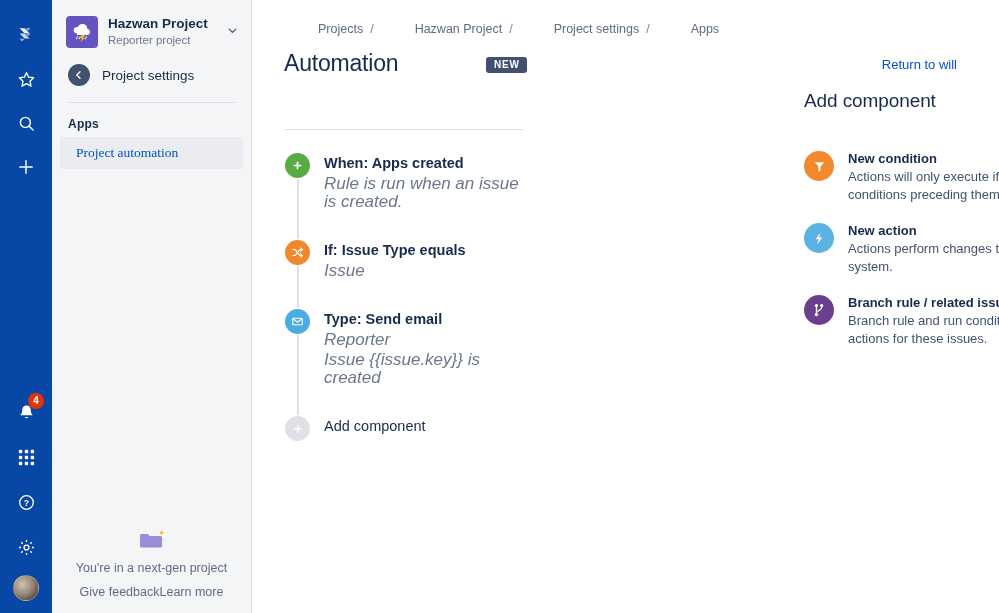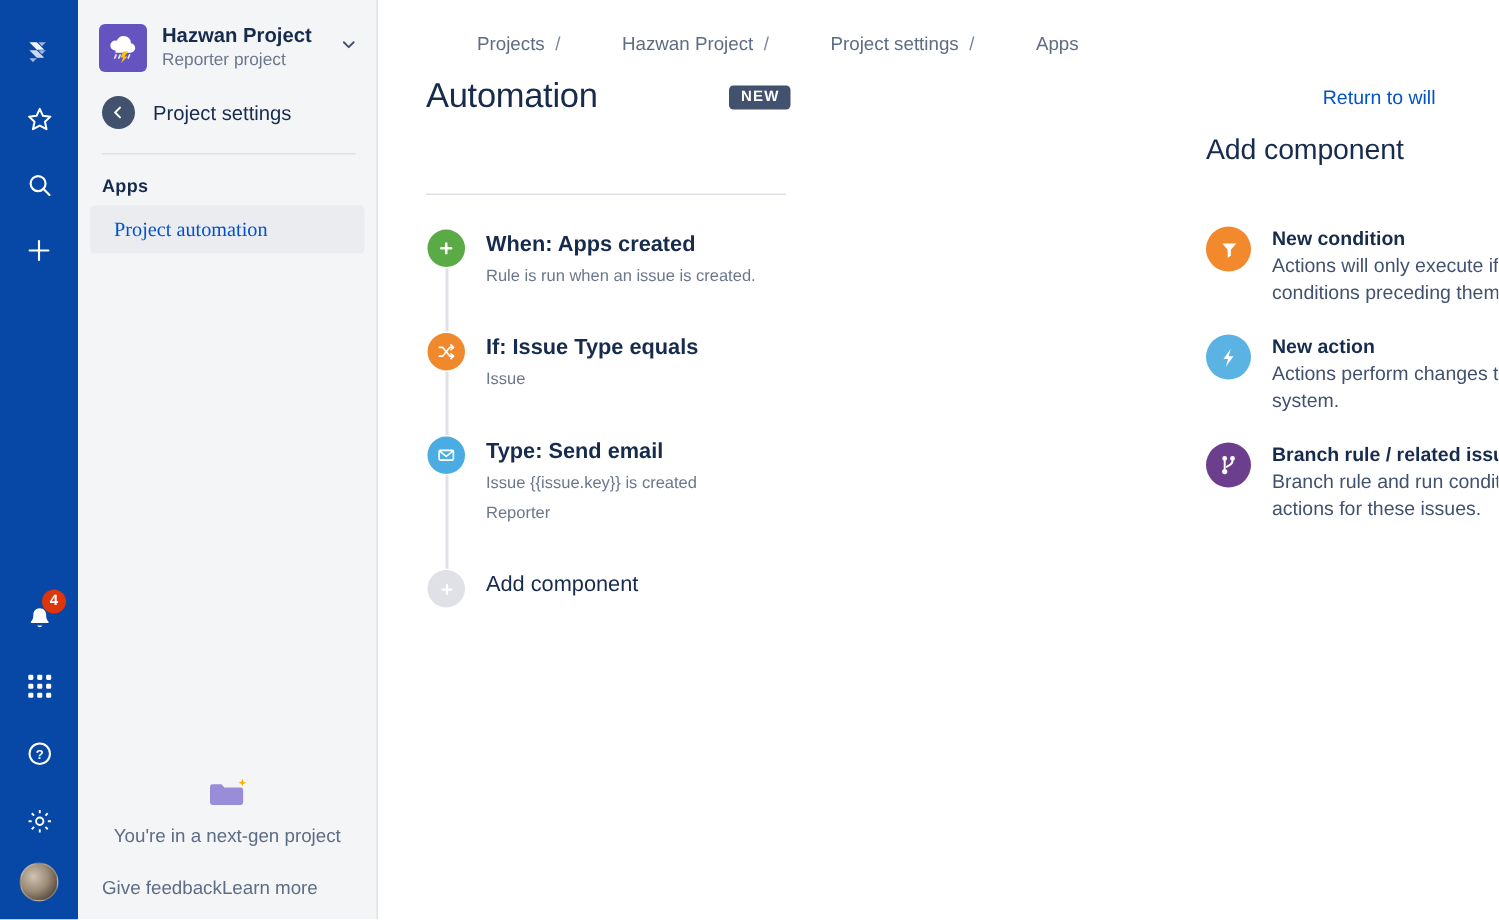--- a/index.html
+++ b/index.html
@@ -77,22 +77,22 @@
   .sb-item {
     display: block; padding: 8px 16px; font-size: 13.5px;
     color: #42526E; cursor: pointer; border-radius: 3px;
     margin: 0 8px 0 8px;
     font-family: Liberation Serif, serif;
   }
   .sb-item.selected { background: #EBECF0; color: #0052CC; font-weight: 400; }
 
   .sb-footer { margin-top: auto; padding: 0 16px 14px 16px; text-align: center; }
   .nextgen-icon { display: flex; justify-content: center; margin-bottom: 8px; }
-  .nextgen-text { font-size: 12.5px; color: #5E6C84; line-height: 16px; margin-bottom: 20px; }
-  .nextgen-links { display: flex; justify-content: flex-start; }
+  .nextgen-text { font-size: 12.5px; color: #5E6C84; line-height: 16px; margin-bottom: 9px; }
+  .nextgen-links { display: flex; justify-content: center; }
   .nextgen-links a { font-size: 12.5px; color: #5E6C84; text-decoration: none; cursor: pointer; }
 
   
   .main { flex: 1; position: relative; height: 613px; background: #fff; overflow: hidden; }
 
   .breadcrumb { position: absolute; left: 32px; top: 22px; display: flex; align-items: center; gap: 7px; font-size: 12.5px; }
   .breadcrumb a { color: #5E6C84; text-decoration: none; cursor: pointer; margin-left: 34px; }
   .breadcrumb .bc-sep { color: #7A869A; }
 
   .page-title {
@@ -121,21 +121,21 @@
     position: absolute; left: 13px; top: 18px; bottom: 22px;
     width: 2px; background: #DFE1E6;
   }
   .tl-item { position: relative; display: flex; gap: 13px; padding-bottom: 28px; }
   .tl-item:last-child { padding-bottom: 0; }
   .tl-icon { flex: 0 0 27px; width: 27px; height: 27px; border-radius: 50%; position: relative; z-index: 2;
              display: flex; align-items: center; justify-content: center; background: #fff; }
   .tl-body { padding-top: 2px; }
   .tl-title { font-size: 14.5px; font-weight: 700; color: #172B4D; line-height: 19px; }
   .tl-title.plain { font-weight: 400; color: #172B4D; }
-  .tl-sub { font-size: 11px; color: #6B778C; line-height: 18px; margin-top: 2px; }
+  .tl-sub { font-size: 17px; color: #6B778C; line-height: 18px; margin-top: 2px; font-style: italic; }
 
   .ic-circle { width: 25px; height: 25px; border-radius: 50%; display: flex; align-items: center; justify-content: center; }
   .ic-info { background: #344563; }
   .ic-green { background: #5AAA46; }
   .ic-orange { background: #F0892B; }
   .ic-blue { background: #4BACE3; }
   .ic-grey { background: #DFE1E6; }
 
   
   .add-panel { position: absolute; left: 552px; top: 90px; width: 300px; }
@@ -333,22 +333,22 @@
           <span class="tl-icon">
             <span class="ic-circle ic-blue">
               <svg width="13" height="13" viewBox="0 0 24 24" aria-hidden="true">
                 <rect x="3.2" y="6" width="17.6" height="12" rx="1.6" fill="none" stroke="#ffffff" stroke-width="2"></rect>
                 <polyline points="3.8,7 12,13.4 20.2,7" fill="none" stroke="#ffffff" stroke-width="2" stroke-linecap="round" stroke-linejoin="round"></polyline>
               </svg>
             </span>
           </span>
           <div class="tl-body">
             <div class="tl-title">Type: Send email</div>
+            <div class="tl-sub">Reporter</div>
             <div class="tl-sub">Issue {{issue.key}} is created</div>
-            <div class="tl-sub">Reporter</div>
           </div>
         </div>
 
         <div class="tl-item">
           <span class="tl-icon">
             <span class="ic-circle ic-grey">
               <svg width="12" height="12" viewBox="0 0 24 24" fill="none" stroke="#ffffff" stroke-width="3" stroke-linecap="round" aria-hidden="true">
                 <line x1="12" y1="6" x2="12" y2="18"></line>
                   <line x1="6" y1="12" x2="18" y2="12"></line>
               </svg>

